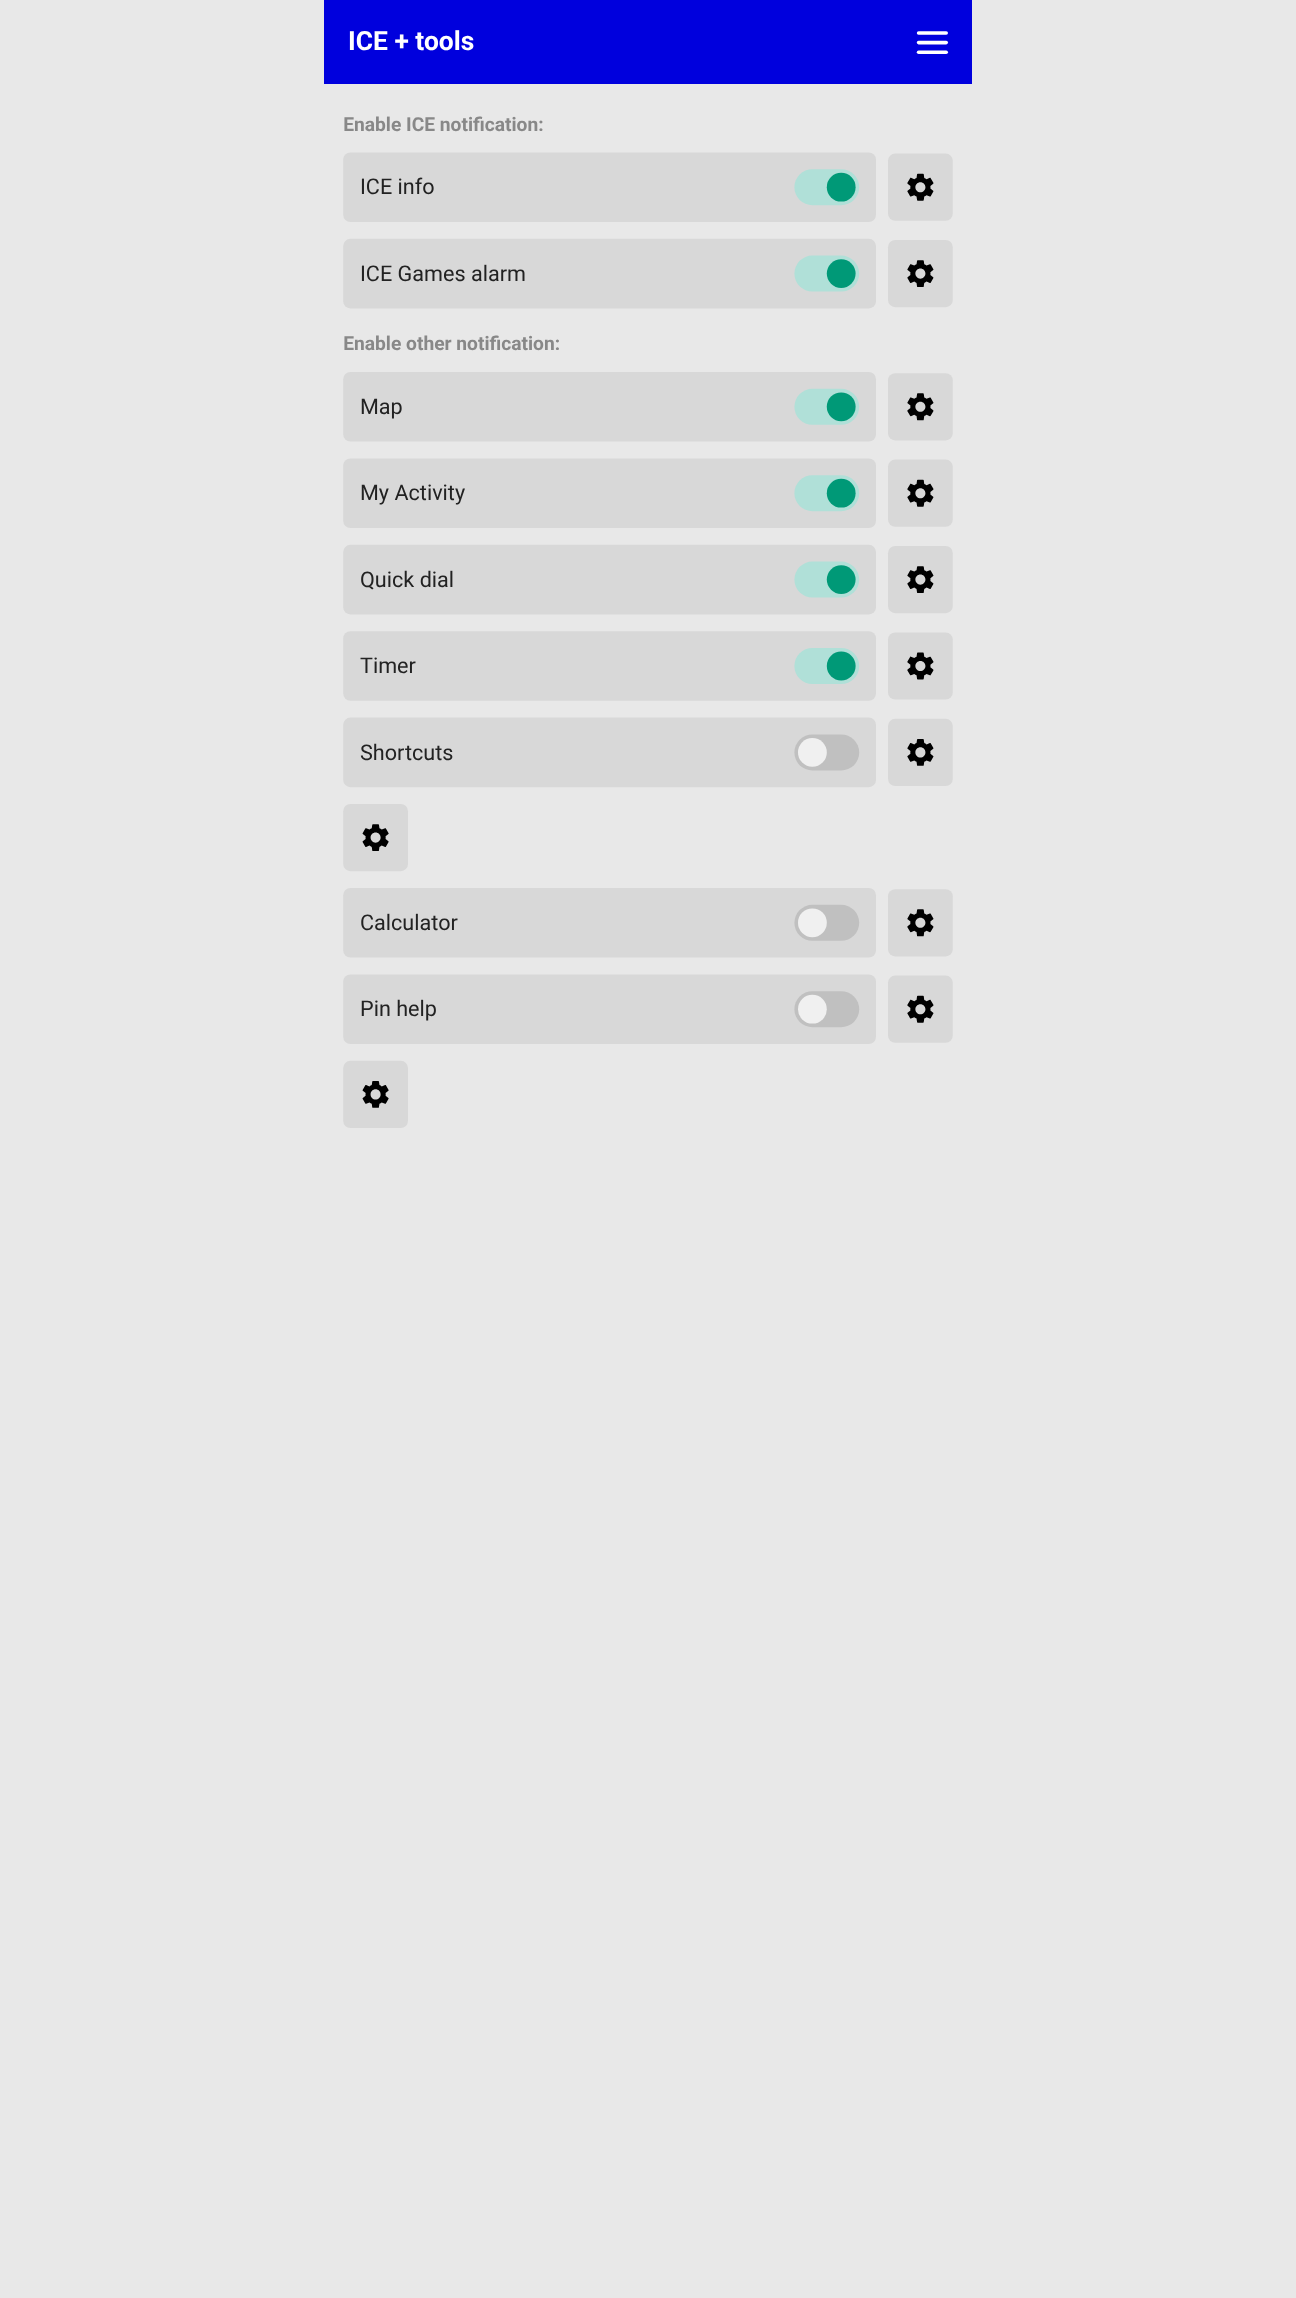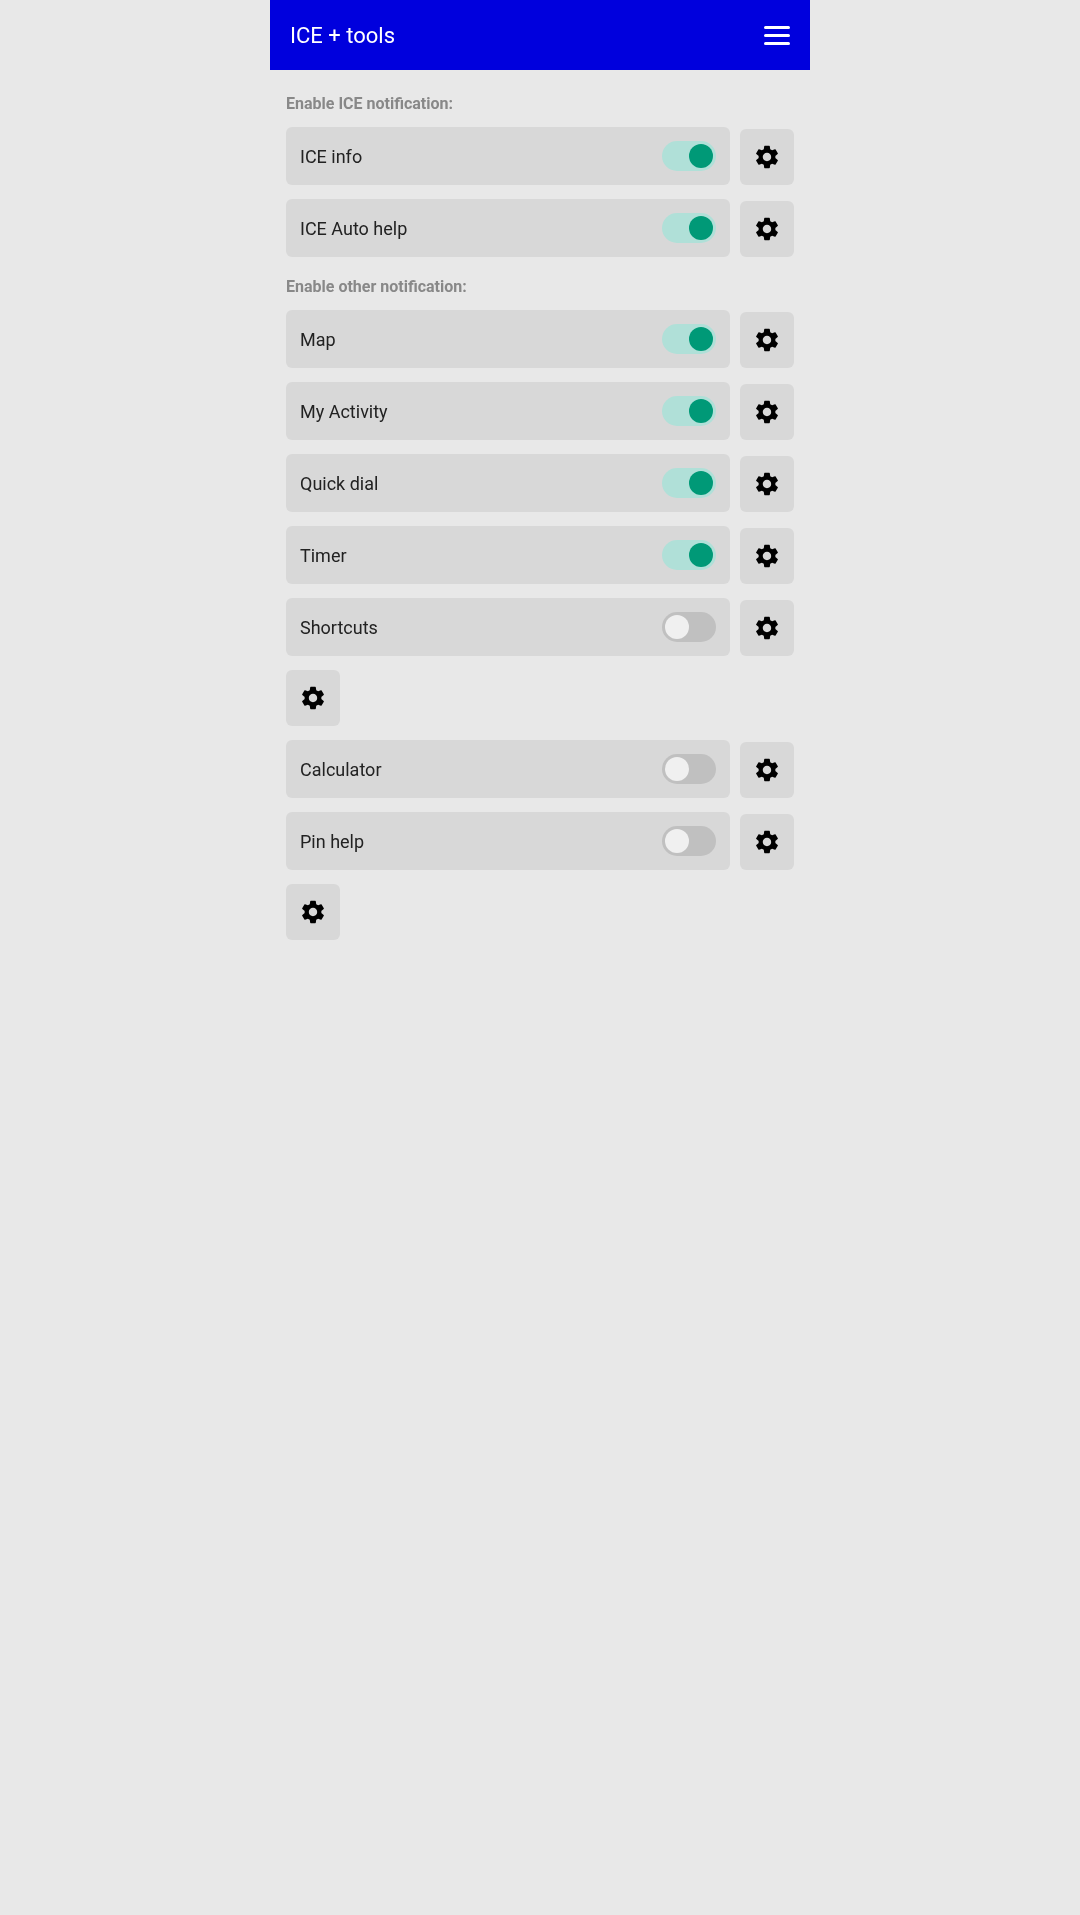--- a/index.html
+++ b/index.html
@@ -19,21 +19,21 @@
       display: flex;
       align-items: center;
       justify-content: space-between;
       padding: 18px 20px;
       height: 70px;
     }
 
     .header-title {
       color: white;
       font-size: 22px;
-      font-weight: normal;
+      font-weight: bold;
     }
 
     .hamburger-icon {
       display: flex;
       flex-direction: column;
       gap: 5px;
       cursor: pointer;
     }
 
     .hamburger-icon span {
@@ -52,21 +52,21 @@
     .section-label {
       color: #888;
       font-size: 16px;
       margin-bottom: 14px;
       margin-top: 4px;
       font-weight: bold;
     }
 
     .row {
       display: flex;
-      align-items: flex-end;
+      align-items: center;
       gap: 10px;
       margin-bottom: 14px;
     }
 
     .toggle-row {
       flex: 1;
       display: flex;
       align-items: center;
       justify-content: space-between;
       background: #d8d8d8;
@@ -182,21 +182,21 @@
       </div>
       <button class="gear-btn">
         <svg class="gear-icon-svg" viewBox="0 0 24 24" fill="currentColor">
           <path d="M19.14,12.94c0.04-0.3,0.06-0.61,0.06-0.94c0-0.32-0.02-0.64-0.07-0.94l2.03-1.58c0.18-0.14,0.23-0.41,0.12-0.61 l-1.92-3.32c-0.12-0.22-0.37-0.29-0.59-0.22l-2.39,0.96c-0.5-0.38-1.03-0.7-1.62-0.94L14.4,2.81c-0.04-0.24-0.24-0.41-0.48-0.41 h-3.84c-0.24,0-0.43,0.17-0.47,0.41L9.25,5.35C8.66,5.59,8.12,5.92,7.63,6.29L5.24,5.33c-0.22-0.08-0.47,0-0.59,0.22L2.74,8.87 C2.62,9.08,2.66,9.34,2.86,9.48l2.03,1.58C4.84,11.36,4.8,11.69,4.8,12s0.02,0.64,0.07,0.94l-2.03,1.58 c-0.18,0.14-0.23,0.41-0.12,0.61l1.92,3.32c0.12,0.22,0.37,0.29,0.59,0.22l2.39-0.96c0.5,0.38,1.03,0.7,1.62,0.94l0.36,2.54 c0.05,0.24,0.24,0.41,0.48,0.41h3.84c0.24,0,0.44-0.17,0.47-0.41l0.36-2.54c0.59-0.24,1.13-0.56,1.62-0.94l2.39,0.96 c0.22,0.08,0.47,0,0.59-0.22l1.92-3.32c0.12-0.22,0.07-0.47-0.12-0.61L19.14,12.94z M12,15.6c-1.98,0-3.6-1.62-3.6-3.6 s1.62-3.6,3.6-3.6s3.6,1.62,3.6,3.6S13.98,15.6,12,15.6z"></path>
         </svg>
       </button>
     </div>
 
     <div class="row">
       <div class="toggle-row">
-        <span class="row-label">ICE Auto help</span>
+        <span class="row-label">ICE Games alarm</span>
         <label class="toggle">
           <input type="checkbox" checked="" style="">
           <div class="toggle-track on">
             <div class="toggle-thumb"></div>
           </div>
         </label>
       </div>
       <button class="gear-btn">
         <svg class="gear-icon-svg" viewBox="0 0 24 24" fill="currentColor">
           <path d="M19.14,12.94c0.04-0.3,0.06-0.61,0.06-0.94c0-0.32-0.02-0.64-0.07-0.94l2.03-1.58c0.18-0.14,0.23-0.41,0.12-0.61 l-1.92-3.32c-0.12-0.22-0.37-0.29-0.59-0.22l-2.39,0.96c-0.5-0.38-1.03-0.7-1.62-0.94L14.4,2.81c-0.04-0.24-0.24-0.41-0.48-0.41 h-3.84c-0.24,0-0.43,0.17-0.47,0.41L9.25,5.35C8.66,5.59,8.12,5.92,7.63,6.29L5.24,5.33c-0.22-0.08-0.47,0-0.59,0.22L2.74,8.87 C2.62,9.08,2.66,9.34,2.86,9.48l2.03,1.58C4.84,11.36,4.8,11.69,4.8,12s0.02,0.64,0.07,0.94l-2.03,1.58 c-0.18,0.14-0.23,0.41-0.12,0.61l1.92,3.32c0.12,0.22,0.37,0.29,0.59,0.22l2.39-0.96c0.5,0.38,1.03,0.7,1.62,0.94l0.36,2.54 c0.05,0.24,0.24,0.41,0.48,0.41h3.84c0.24,0,0.44-0.17,0.47-0.41l0.36-2.54c0.59-0.24,1.13-0.56,1.62-0.94l2.39,0.96 c0.22,0.08,0.47,0,0.59-0.22l1.92-3.32c0.12-0.22,0.07-0.47-0.12-0.61L19.14,12.94z M12,15.6c-1.98,0-3.6-1.62-3.6-3.6 s1.62-3.6,3.6-3.6s3.6,1.62,3.6,3.6S13.98,15.6,12,15.6z"></path>

